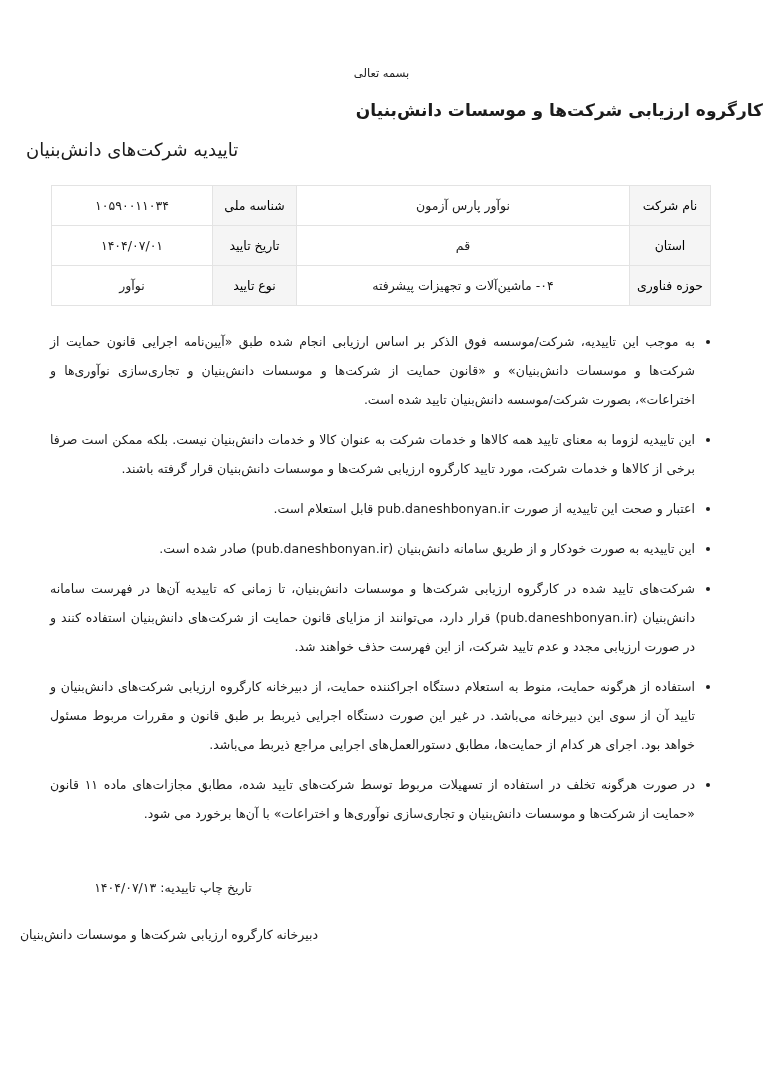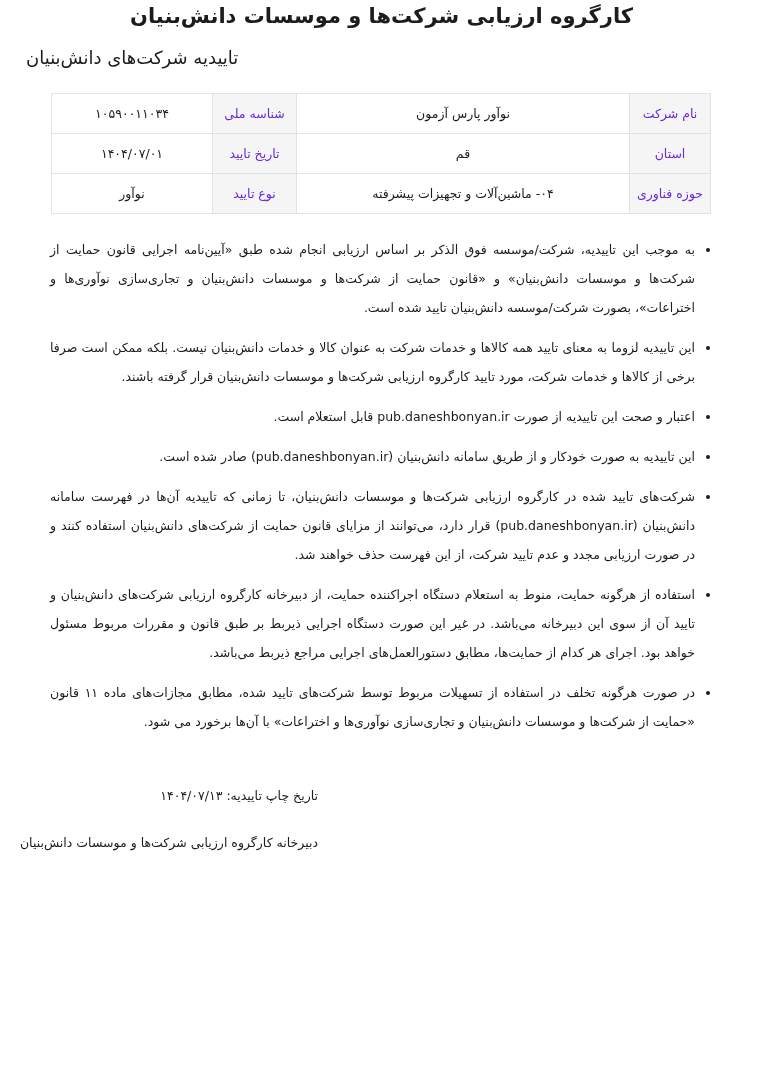--- a/index.html
+++ b/index.html
@@ -14,23 +14,22 @@
     color: #1c1c1c;
     direction: rtl;
     overflow: hidden;
   }
   .bismillah {
     padding-top: 66px;
     text-align: center;
     font-size: 11.5px;
   }
   .doc-title {
-    margin-top: 4px;
-    text-align: center;
-    font-size: 21px;
+    margin-top: 20px;
+    font-size: 17px;
     font-weight: bold;
   }
   .doc-subtitle {
     margin-top: 19px;
     text-align: left;
     font-size: 18px;
     margin-left: 26px;
   }
   table.info {
     margin: 25px 52px 0 52px;
@@ -42,21 +41,21 @@
     border: 1px solid #e3e3e3;
     height: 40px;
     font-size: 12.5px;
     vertical-align: middle;
     overflow: hidden;
     white-space: nowrap;
   }
   td.lbl {
     background: #f5f5f5;
     text-align: center;
-    color: #6d28d9;
+    color: #000000;
     padding: 0 4px;
   }
   td.val {
     background: #ffffff;
     text-align: center;
     padding: 0 9px;
   }
   .c-label-r { width: 81px; }
   .c-value-wide { width: 333px; }
   .c-label-l { width: 84px; }
@@ -68,32 +67,34 @@
   }
   ul.notes li {
     font-size: 12.5px;
     line-height: 29px;
     text-align: justify;
     margin-bottom: 11px;
   }
   .footer {
     width: 290px;
     margin: 52px auto 0 28px; 
+    text-align: center;
     font-size: 12.5px;
   }
   .footer .secretariat {
     margin-top: 32px;
     white-space: nowrap;
   }
 </style>
 </head>
 <body>
 
 <div class="page">
 
+  <div class="bismillah">بسمه تعالی</div>
 
   <div class="doc-title">کارگروه ارزیابی شرکت‌ها و موسسات دانش‌بنیان</div>
 
   <div class="doc-subtitle">تاییدیه شرکت‌های دانش‌بنیان</div>
 
   <table class="info">
     <colgroup>
       <col class="c-label-r">
       <col class="c-value-wide">
       <col class="c-label-l">

